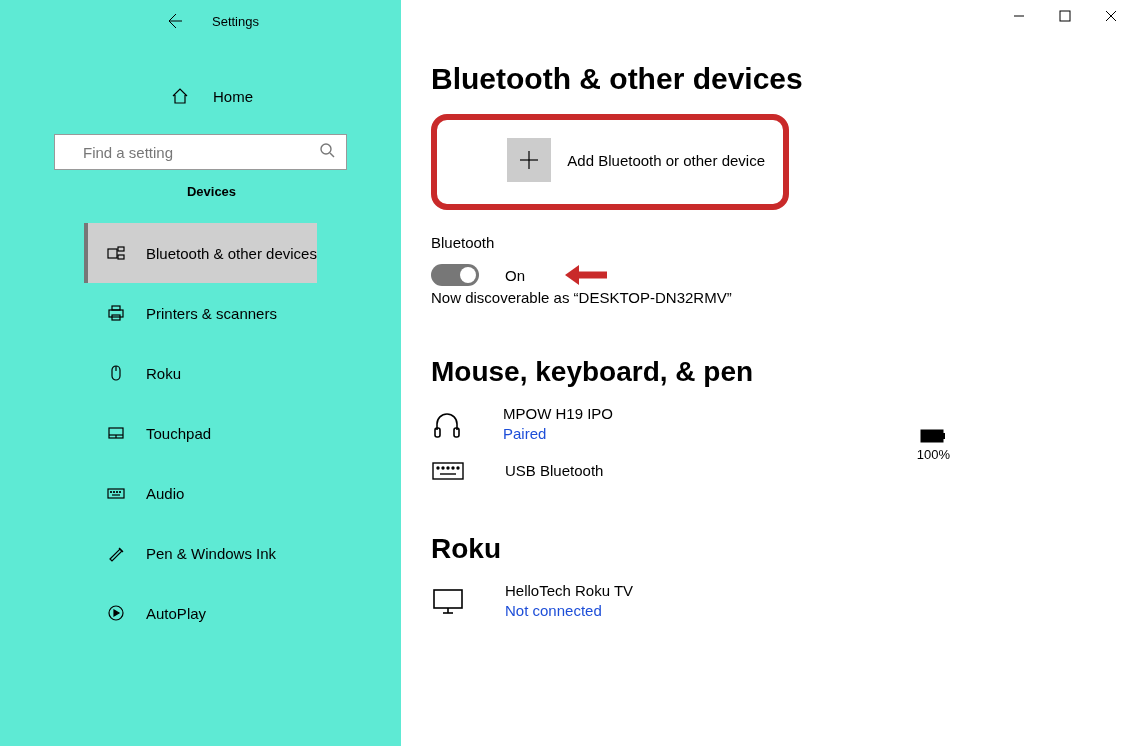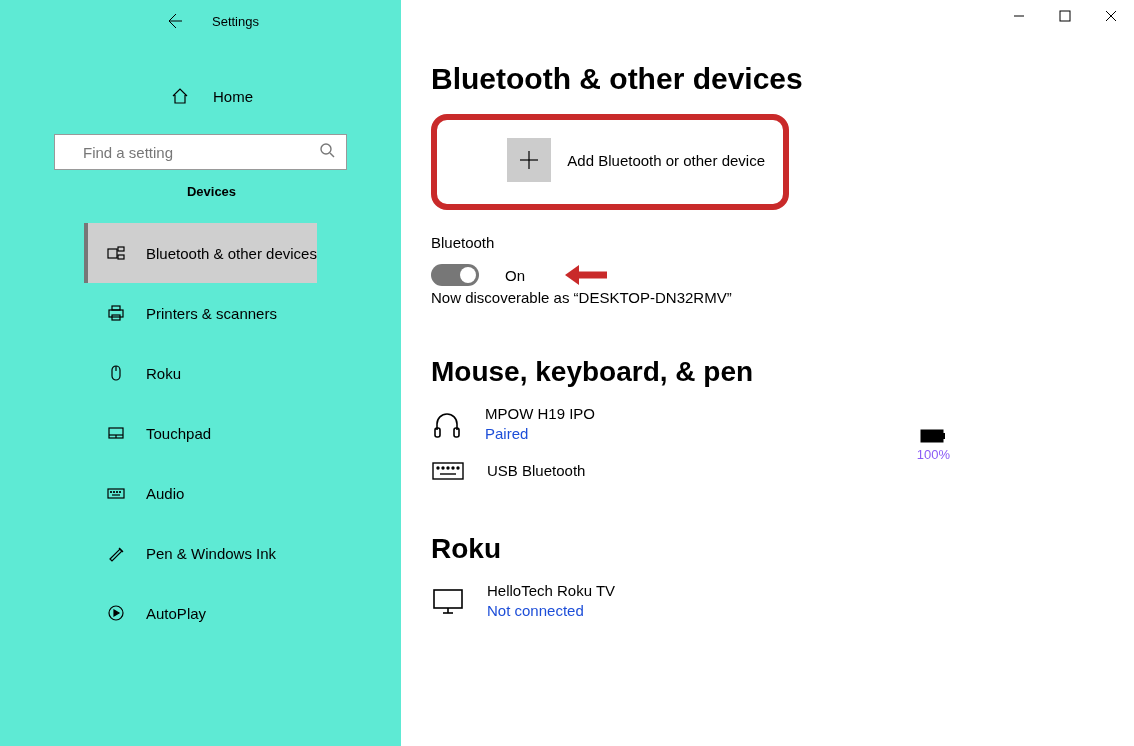--- a/index.html
+++ b/index.html
@@ -153,32 +153,32 @@
   border-radius: 50%;
 }
 .arrow-annot {
   margin-left: 8px;
 }
 .discover-text { font-size: 15px; }
 .sub-header { font-size: 28px; font-weight: 600; margin-top: 50px; }
 .device-row {
   display: flex;
   align-items: center;
-  gap: 22px;
+  gap: 40px;
   margin-top: 16px;
   cursor: pointer;
 }
 .device-text { line-height: 1.3; font-size: 15px; }
 .device-sub { color: #1d4ed8; }
 .battery {
   position: absolute;
   right: 154px;
   text-align: center;
   font-size: 13px;
-  color: #8b5cf6;
+  color: #000000;
   margin-top: 44px;
 }
 svg { display: block; }
 </style>
 </head>
 <body>
 
 <div class="sidebar">
   <div class="topbar">
     <span class="back-arrow">

